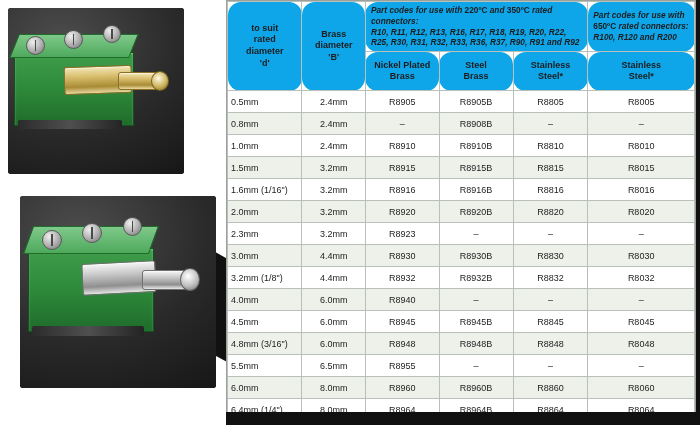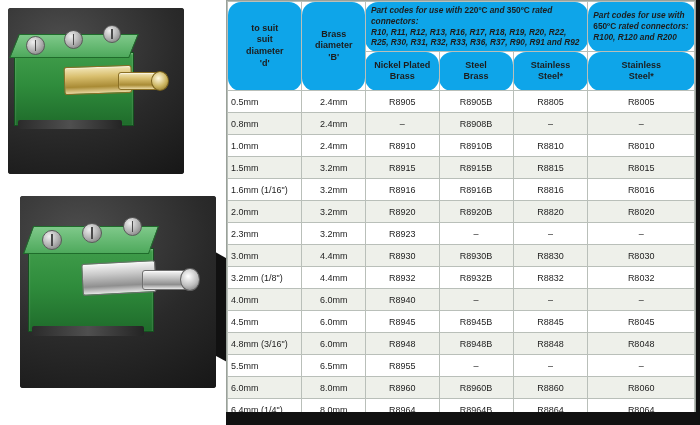--- a/index.html
+++ b/index.html
@@ -209,21 +209,21 @@
   </div>
 </div>
 
 <div id="table-panel">
   <div id="table-wrap">
     <table>
       <thead>
         <tr>
           <th class="hdr-left col-w-d" rowspan="2">
             <div>to suit</div>
-            <div>suit</div>
+            <div>rated</div>
             <div>diameter</div>
             <div>'d'</div>
           </th>
           <th class="hdr-left col-w-b" rowspan="2">
             <div>Brass</div>
             <div>diameter</div>
             <div>'B'</div>
           </th>
           <th class="hdr-group" colspan="3">
             <span>Part codes for use with </span><b>220ºC</b><span> and </span><b>350ºC</b><span> rated connectors:</span>

